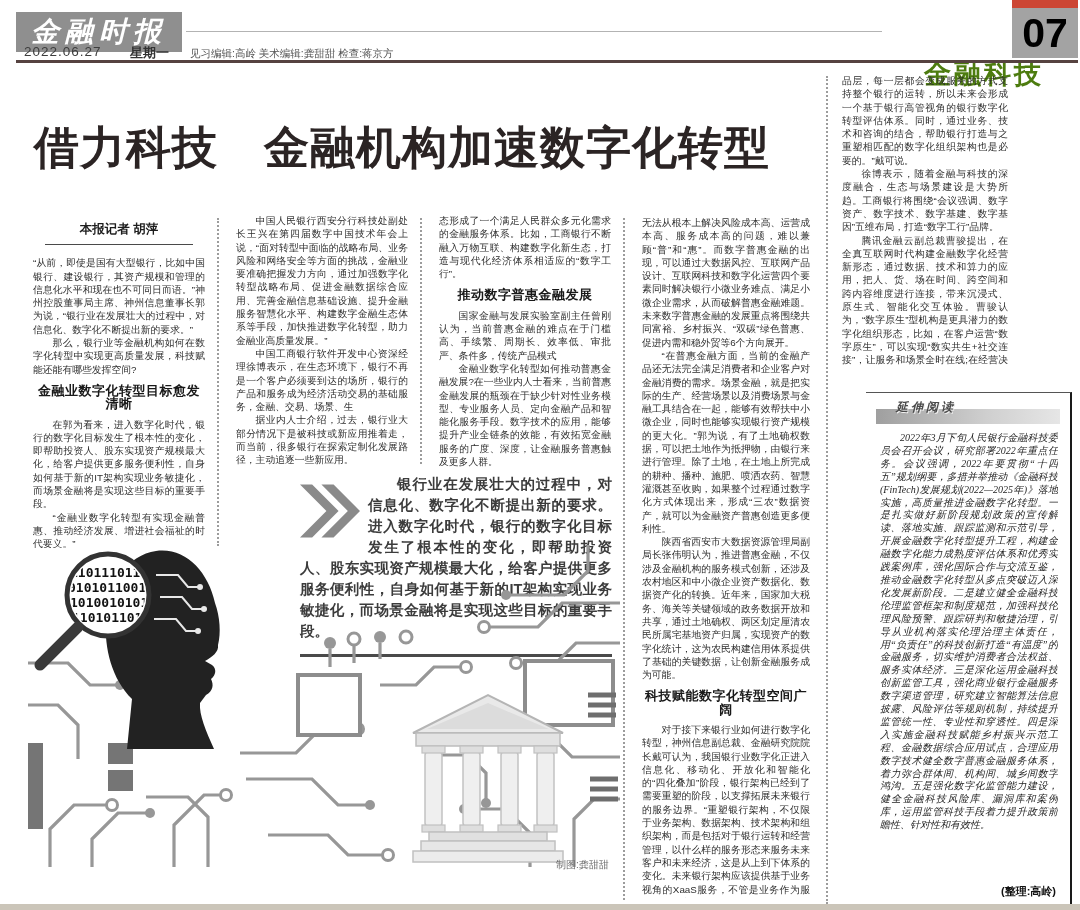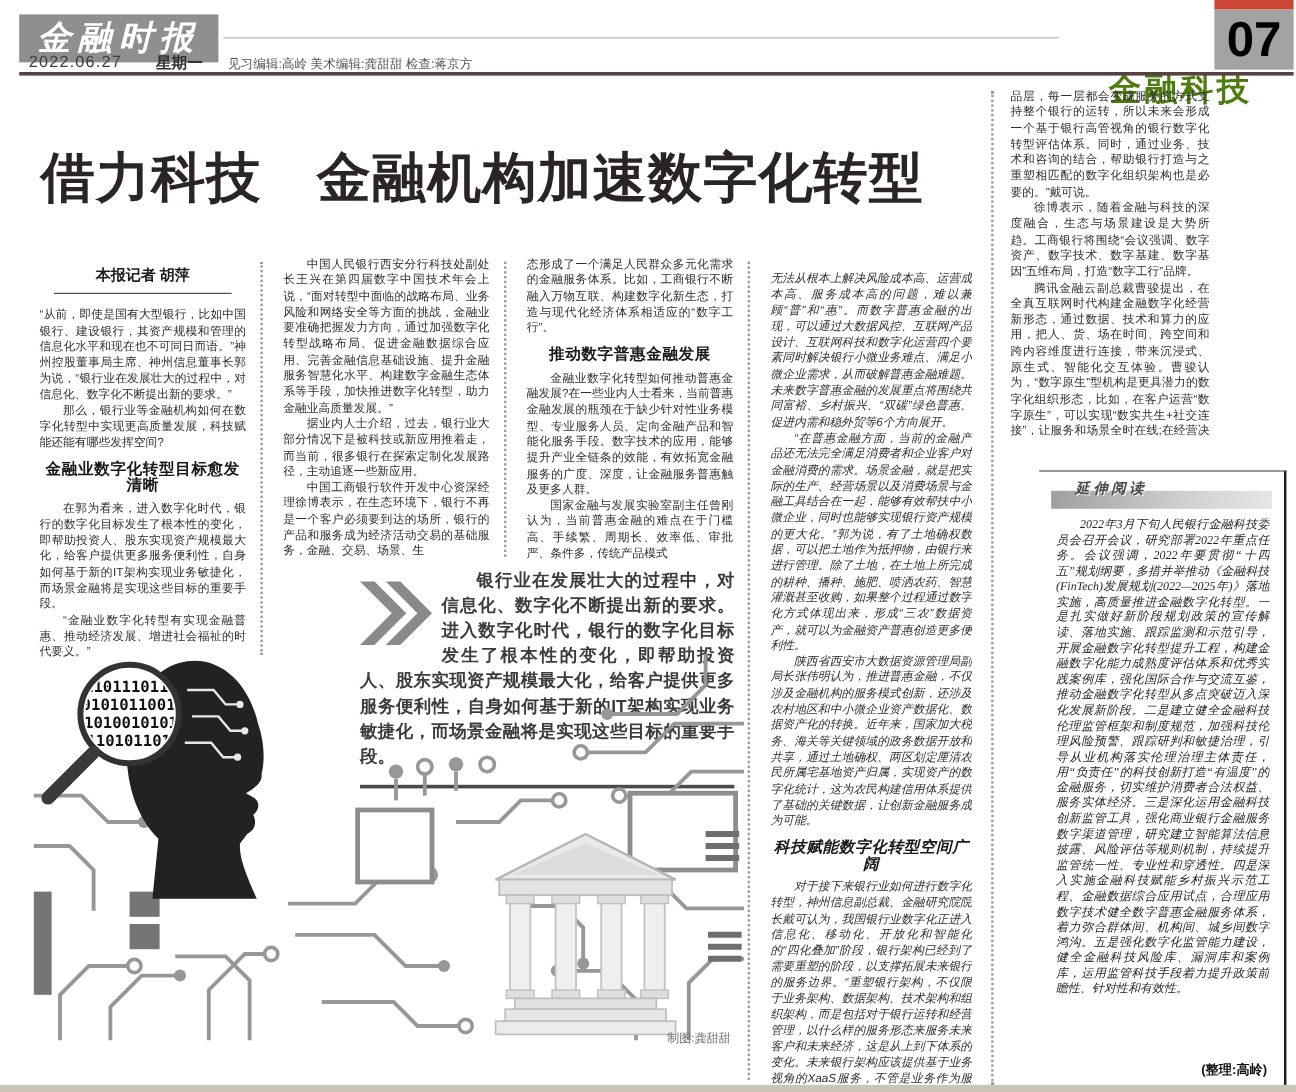--- a/index.html
+++ b/index.html
@@ -23,21 +23,21 @@
 
   
   .headline{position:absolute;left:34px;top:118px;width:782px;font-family:"Liberation Serif",serif;
             font-weight:900;font-size:45px;color:#2b2424;letter-spacing:1px;white-space:nowrap;}
 
   
   .col{position:absolute;text-align:justify;font-size:9.8px;line-height:13.3px;color:#2e2e2e;overflow:hidden;}
   #col1{left:33px;top:214px;width:172px;height:334px;}
   #col2{left:236px;top:214px;width:172px;height:252px;}
   #col3{left:439px;top:214px;width:172px;height:254px;}
-  #col4{left:642px;top:226px;width:168px;height:682px;font-style:italic;}
+  #col4{left:642px;top:216px;width:168px;height:682px;}
   #col5{left:842px;top:74px;width:166px;height:292px;}
   .col p{margin:0;text-indent:2em;}
   .col p.noindent{text-indent:0;}
   .subhead{margin:8px 0 7px;text-align:center;font-size:13px;font-weight:bold;color:#191919;letter-spacing:.5px;}
   .byline{text-align:center;font-weight:bold;font-size:12.5px;color:#1d1d1d;
           padding:7px 0 8px;border-bottom:1px solid #4a4a4a;margin:2px 12px 11px;}
 
   .vsep{position:absolute;width:0;border-left:2px dotted #9c9c9c;}
   #sep1{left:217px;top:218px;height:328px;}
   #sep2{left:420px;top:218px;height:246px;}
@@ -96,29 +96,29 @@
   <div class="byline">本报记者 胡萍</div>
   <p class="noindent">“从前，即使是国有大型银行，比如中国银行、建设银行，其资产规模和管理的信息化水平和现在也不可同日而语。”神州控股董事局主席、神州信息董事长郭为说，“银行业在发展壮大的过程中，对信息化、数字化不断提出新的要求。”</p>
   <p>那么，银行业等金融机构如何在数字化转型中实现更高质量发展，科技赋能还能有哪些发挥空间?</p>
   <h3 class="subhead">金融业数字化转型目标愈发清晰</h3>
   <p>在郭为看来，进入数字化时代，银行的数字化目标发生了根本性的变化，即帮助投资人、股东实现资产规模最大化，给客户提供更多服务便利性，自身如何基于新的IT架构实现业务敏捷化，而场景金融将是实现这些目标的重要手段。</p>
   <p>“金融业数字化转型有实现金融普惠、推动经济发展、增进社会福祉的时代要义。”</p>
 </div>
 
 <div class="col" id="col2">
   <p>中国人民银行西安分行科技处副处长王兴在第四届数字中国技术年会上说，“面对转型中面临的战略布局、业务风险和网络安全等方面的挑战，金融业要准确把握发力方向，通过加强数字化转型战略布局、促进金融数据综合应用、完善金融信息基础设施、提升金融服务智慧化水平、构建数字金融生态体系等手段，加快推进数字化转型，助力金融业高质量发展。”</p>
+  <p>中国工商银行软件开发中心资深经理徐博表示，在生态环境下，银行不再是一个客户必须要到达的场所，银行的产品和服务成为经济活动交易的基础服务，金融、交易、场景、生</p>
   <p>据业内人士介绍，过去，银行业大部分情况下是被科技或新应用推着走，而当前，很多银行在探索定制化发展路径，主动追逐一些新应用。</p>
-  <p>中国工商银行软件开发中心资深经理徐博表示，在生态环境下，银行不再是一个客户必须要到达的场所，银行的产品和服务成为经济活动交易的基础服务，金融、交易、场景、生</p>
 </div>
 
 <div class="col" id="col3">
   <p class="noindent">态形成了一个满足人民群众多元化需求的金融服务体系。比如，工商银行不断融入万物互联、构建数字化新生态，打造与现代化经济体系相适应的“数字工行”。</p>
   <h3 class="subhead">推动数字普惠金融发展</h3>
+  <p>国家金融与发展实验室副主任曾刚认为，当前普惠金融的难点在于门槛高、手续繁、周期长、效率低、审批严、条件多，传统产品模式</p>
   <p>金融业数字化转型如何推动普惠金融发展?在一些业内人士看来，当前普惠金融发展的瓶颈在于缺少针对性业务模型、专业服务人员、定向金融产品和智能化服务手段。数字技术的应用，能够提升产业全链条的效能，有效拓宽金融服务的广度、深度，让金融服务普惠触及更多人群。</p>
-  <p>国家金融与发展实验室副主任曾刚认为，当前普惠金融的难点在于门槛高、手续繁、周期长、效率低、审批严、条件多，传统产品模式</p>
 </div>
 
 <div class="col" id="col4">
   <p class="noindent">无法从根本上解决风险成本高、运营成本高、服务成本高的问题，难以兼顾“普”和“惠”。而数字普惠金融的出现，可以通过大数据风控、互联网产品设计、互联网科技和数字化运营四个要素同时解决银行小微业务难点、满足小微企业需求，从而破解普惠金融难题。未来数字普惠金融的发展重点将围绕共同富裕、乡村振兴、“双碳”绿色普惠、促进内需和稳外贸等6个方向展开。</p>
   <p>“在普惠金融方面，当前的金融产品还无法完全满足消费者和企业客户对金融消费的需求。场景金融，就是把实际的生产、经营场景以及消费场景与金融工具结合在一起，能够有效帮扶中小微企业，同时也能够实现银行资产规模的更大化。”郭为说，有了土地确权数据，可以把土地作为抵押物，由银行来进行管理。除了土地，在土地上所完成的耕种、播种、施肥、喷洒农药、智慧灌溉甚至收购，如果整个过程通过数字化方式体现出来，形成“三农”数据资产，就可以为金融资产普惠创造更多便利性。</p>
   <p>陕西省西安市大数据资源管理局副局长张伟明认为，推进普惠金融，不仅涉及金融机构的服务模式创新，还涉及农村地区和中小微企业资产数据化、数据资产化的转换。近年来，国家加大税务、海关等关键领域的政务数据开放和共享，通过土地确权、两区划定厘清农民所属宅基地资产归属，实现资产的数字化统计，这为农民构建信用体系提供了基础的关键数据，让创新金融服务成为可能。</p>
   <h3 class="subhead">科技赋能数字化转型空间广阔</h3>
   <p>对于接下来银行业如何进行数字化转型，神州信息副总裁、金融研究院院长戴可认为，我国银行业数字化正进入信息化、移动化、开放化和智能化的“四化叠加”阶段，银行架构已经到了需要重塑的阶段，以支撑拓展未来银行的服务边界。“重塑银行架构，不仅限于业务架构、数据架构、技术架构和组织架构，而是包括对于银行运转和经营管理，以什么样的服务形态来服务未来客户和未来经济，这是从上到下体系的变化。未来银行架构应该提供基于业务视角的XaaS服务，不管是业务作为服务层还是产</p>
 </div>
 

